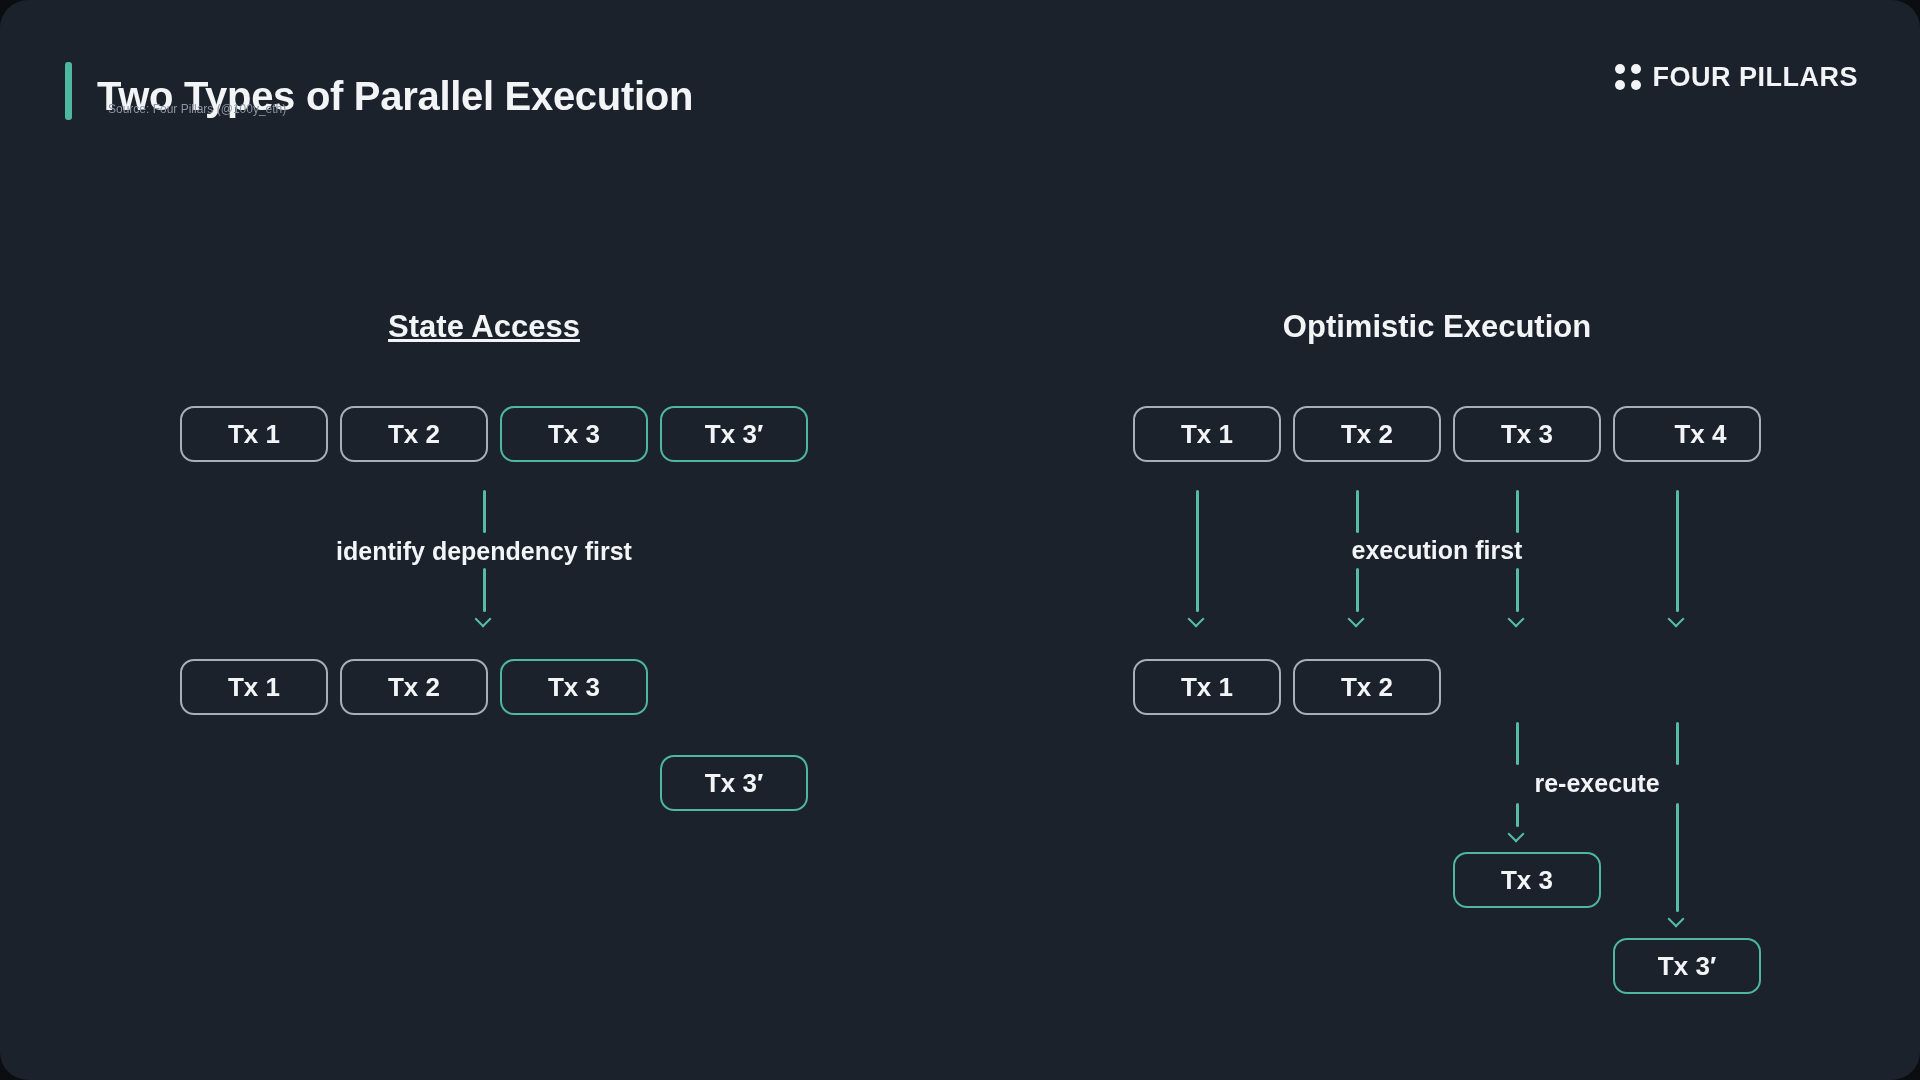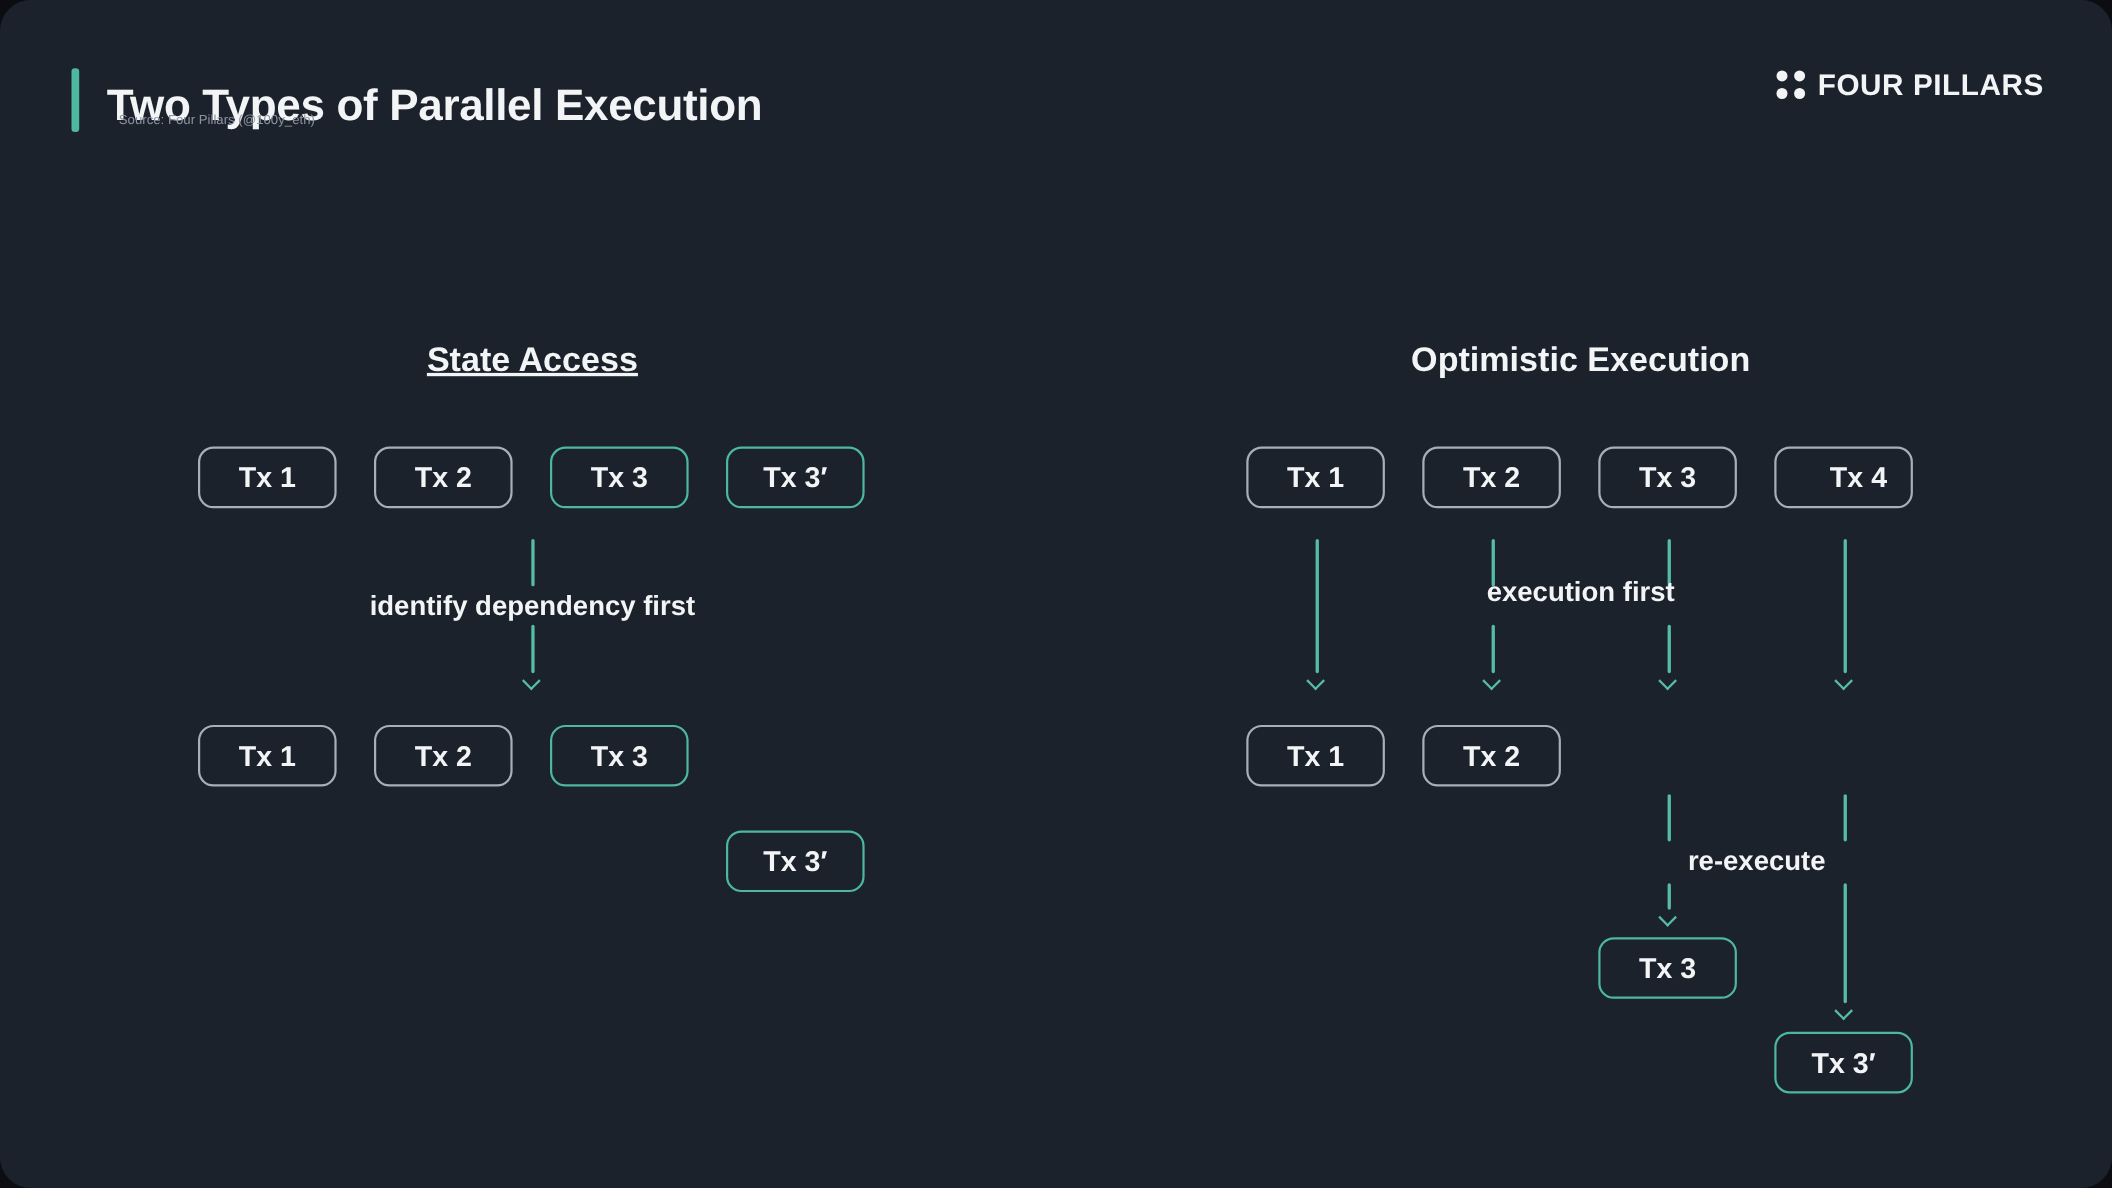--- a/index.html
+++ b/index.html
@@ -22,21 +22,21 @@
   .source{position:absolute;left:108px;top:102px;font-size:12px;font-weight:400;color:var(--muted);}
   .brand{position:absolute;top:60px;right:62px;display:flex;align-items:center;gap:12px;height:34px;}
   .dots{display:grid;grid-template-columns:10px 10px;grid-template-rows:10px 10px;gap:6px;}
   .dots i{display:block;width:10px;height:10px;border-radius:50%;background:var(--text);}
   .brand-name{font-size:27px;font-weight:800;color:var(--text);letter-spacing:0.5px;}
 
   
   .col-heading{position:absolute;top:283px;transform:translateX(-50%);font-size:31px;font-weight:700;color:var(--text);white-space:nowrap;}
 
   
-  .tx{position:absolute;width:126px;height:56px;border:2.5px solid var(--gray);border-radius:14px;
+  .tx{position:absolute;width:148px;height:56px;border:2.5px solid var(--gray);border-radius:14px;
       display:flex;align-items:center;justify-content:center;
       font-size:26px;font-weight:700;color:var(--text);white-space:nowrap;}
   .tx[data-style="teal"]{border-color:var(--accent);}
   .tx.wide{width:290px;}
 
   
   .arrow{position:absolute;width:18px;}
   .arrow .seg{position:absolute;left:8px;width:2.5px;background:var(--arrow);border-radius:2px;}
   .arrow .head{position:absolute;left:2px;bottom:3px;width:12px;height:12px;
       border-right:2.5px solid var(--arrow);border-bottom:2.5px solid var(--arrow);transform:rotate(45deg);}
@@ -100,21 +100,21 @@
   </div>
   <div class="arrow" style="left:1508px;top:490px;height:138px;">
     <i class="seg" style="top:0;height:43px;"></i>
     <i class="seg" style="top:78px;height:44px;"></i>
     <i class="head"></i>
   </div>
   <div class="arrow" style="left:1668px;top:490px;height:138px;">
     <i class="seg" style="top:0;height:122px;"></i>
     <i class="head"></i>
   </div>
-  <div class="flow-label" style="left:1437px;top:521px;">execution first</div>
+  <div class="flow-label" style="left:1437px;top:533px;">execution first</div>
 
   <div class="tx" style="left:1133px;top:659px;" data-style="gray">Tx 1</div>
   <div class="tx" style="left:1293px;top:659px;" data-style="gray">Tx 2</div>
 
   <div class="arrow" style="left:1508px;top:722px;height:121px;">
     <i class="seg" style="top:0;height:43px;"></i>
     <i class="seg" style="top:81px;height:24px;"></i>
     <i class="head"></i>
   </div>
   <div class="arrow" style="left:1668px;top:722px;height:206px;">

